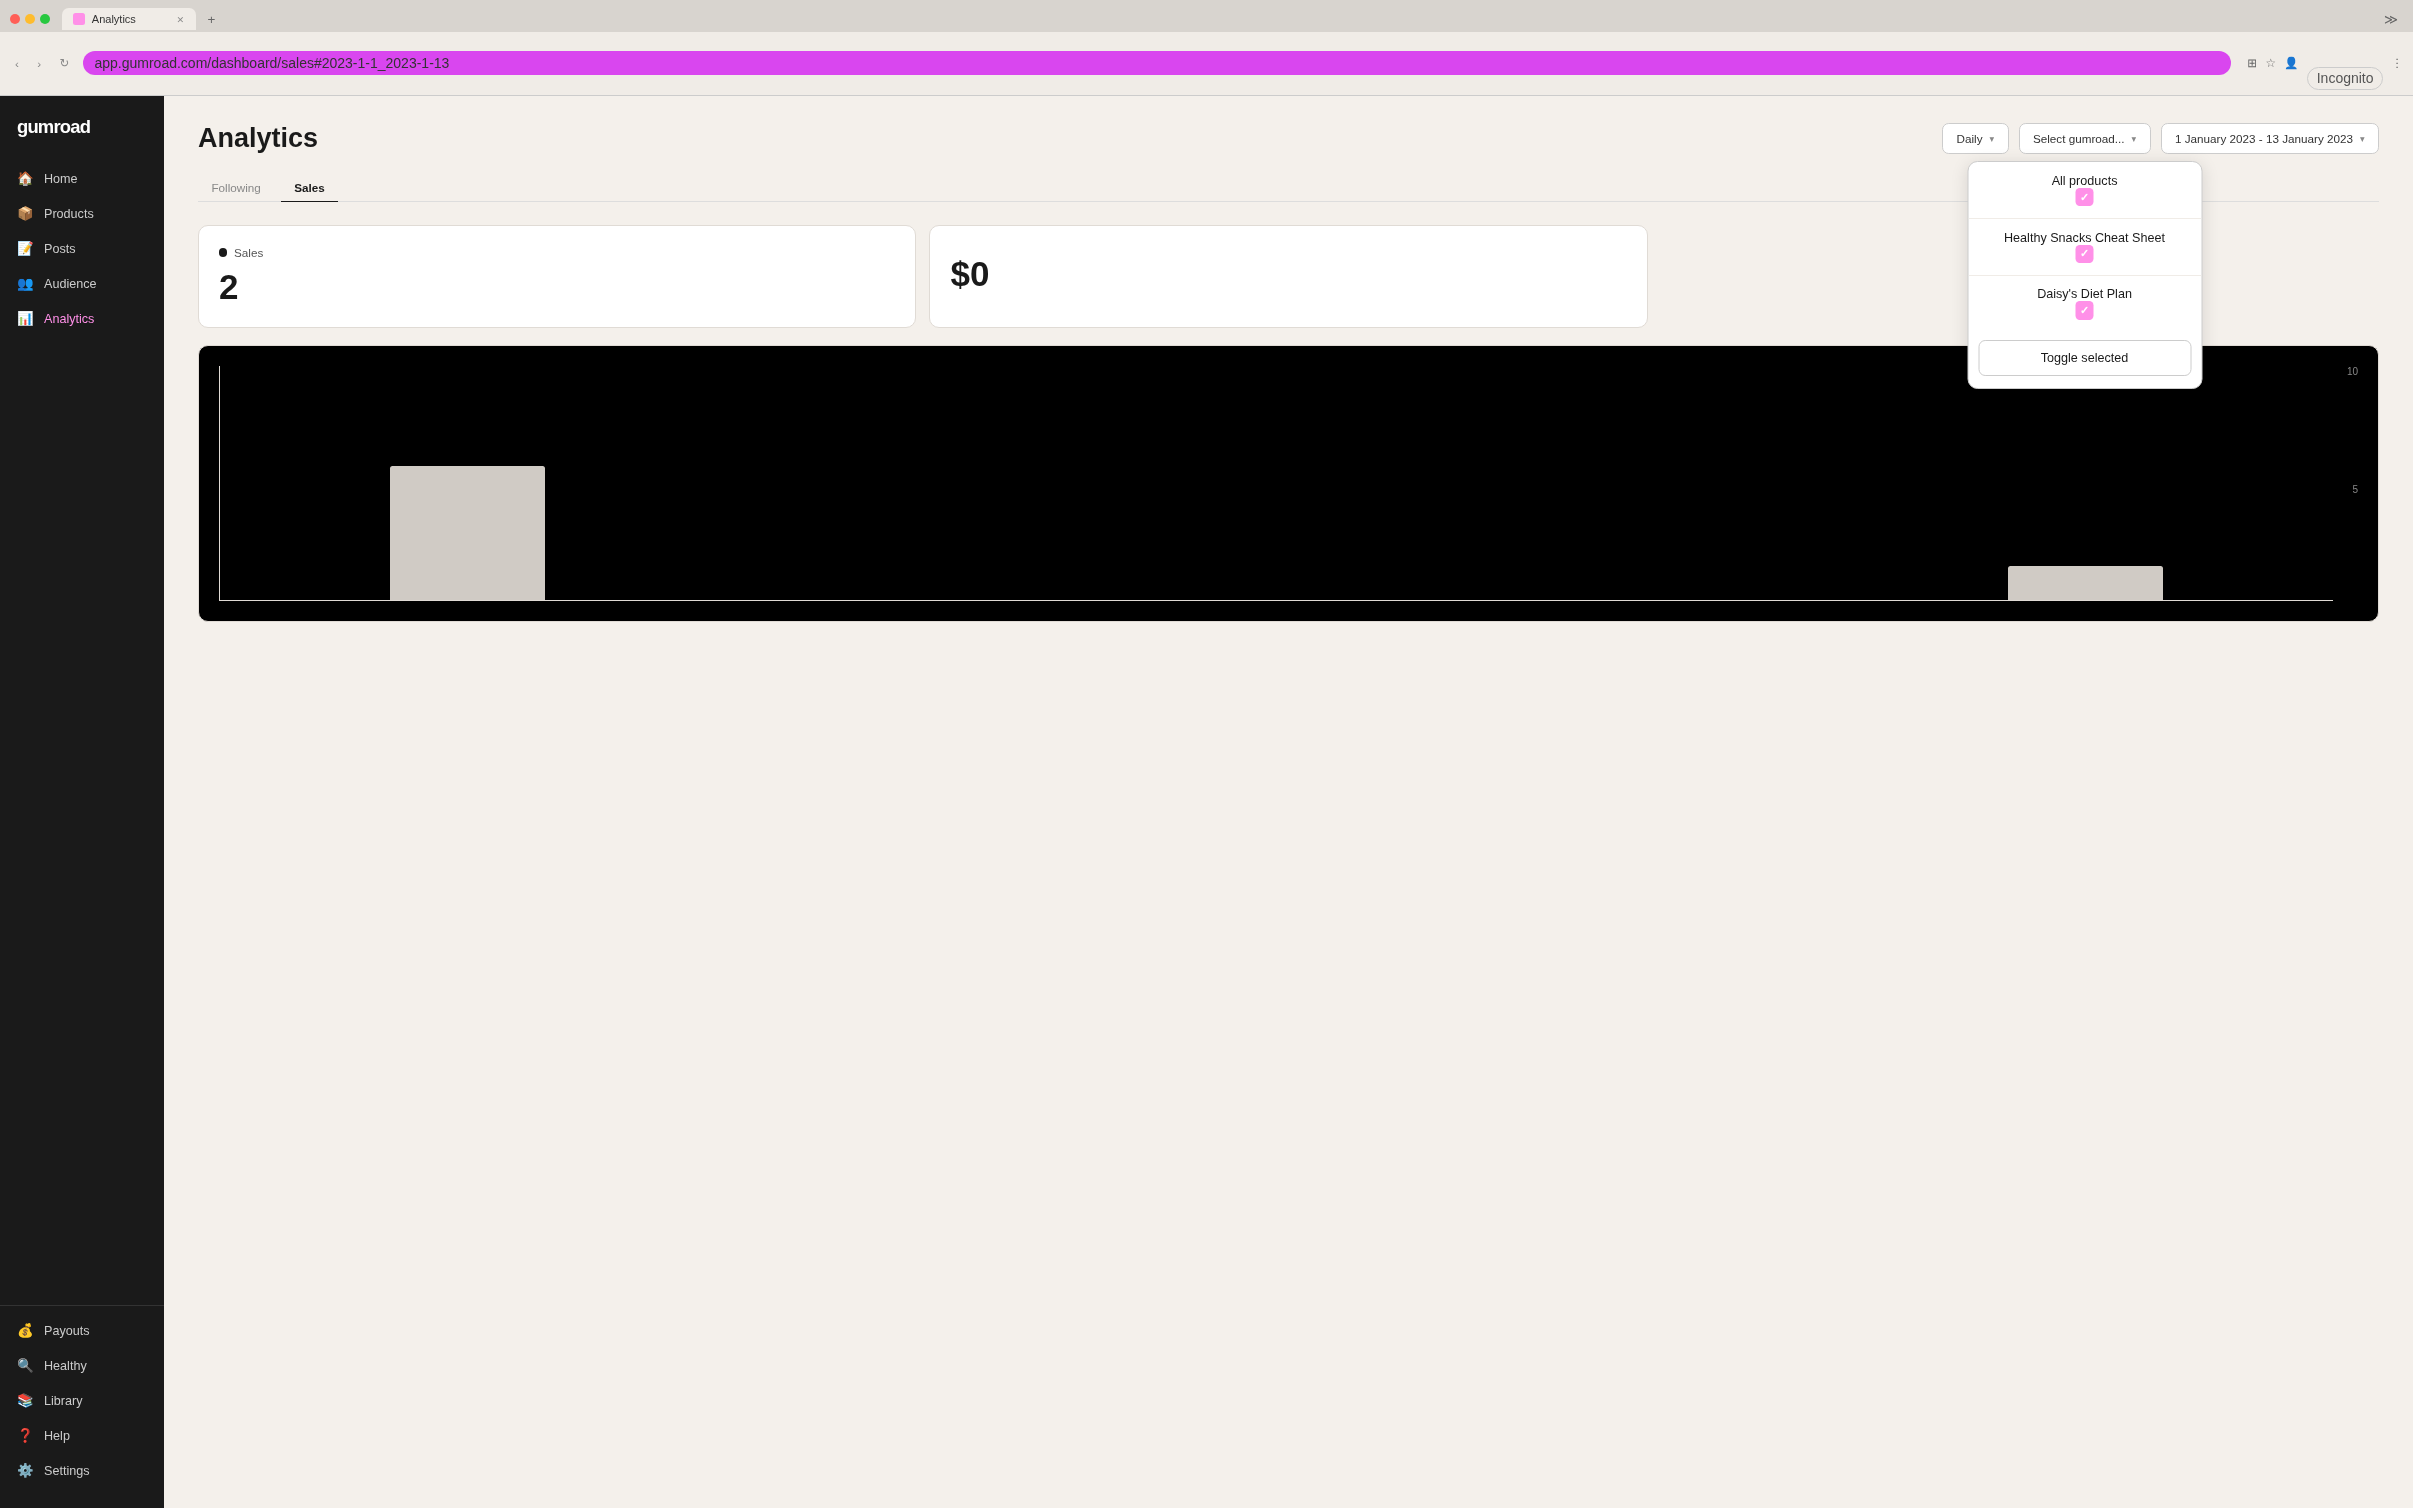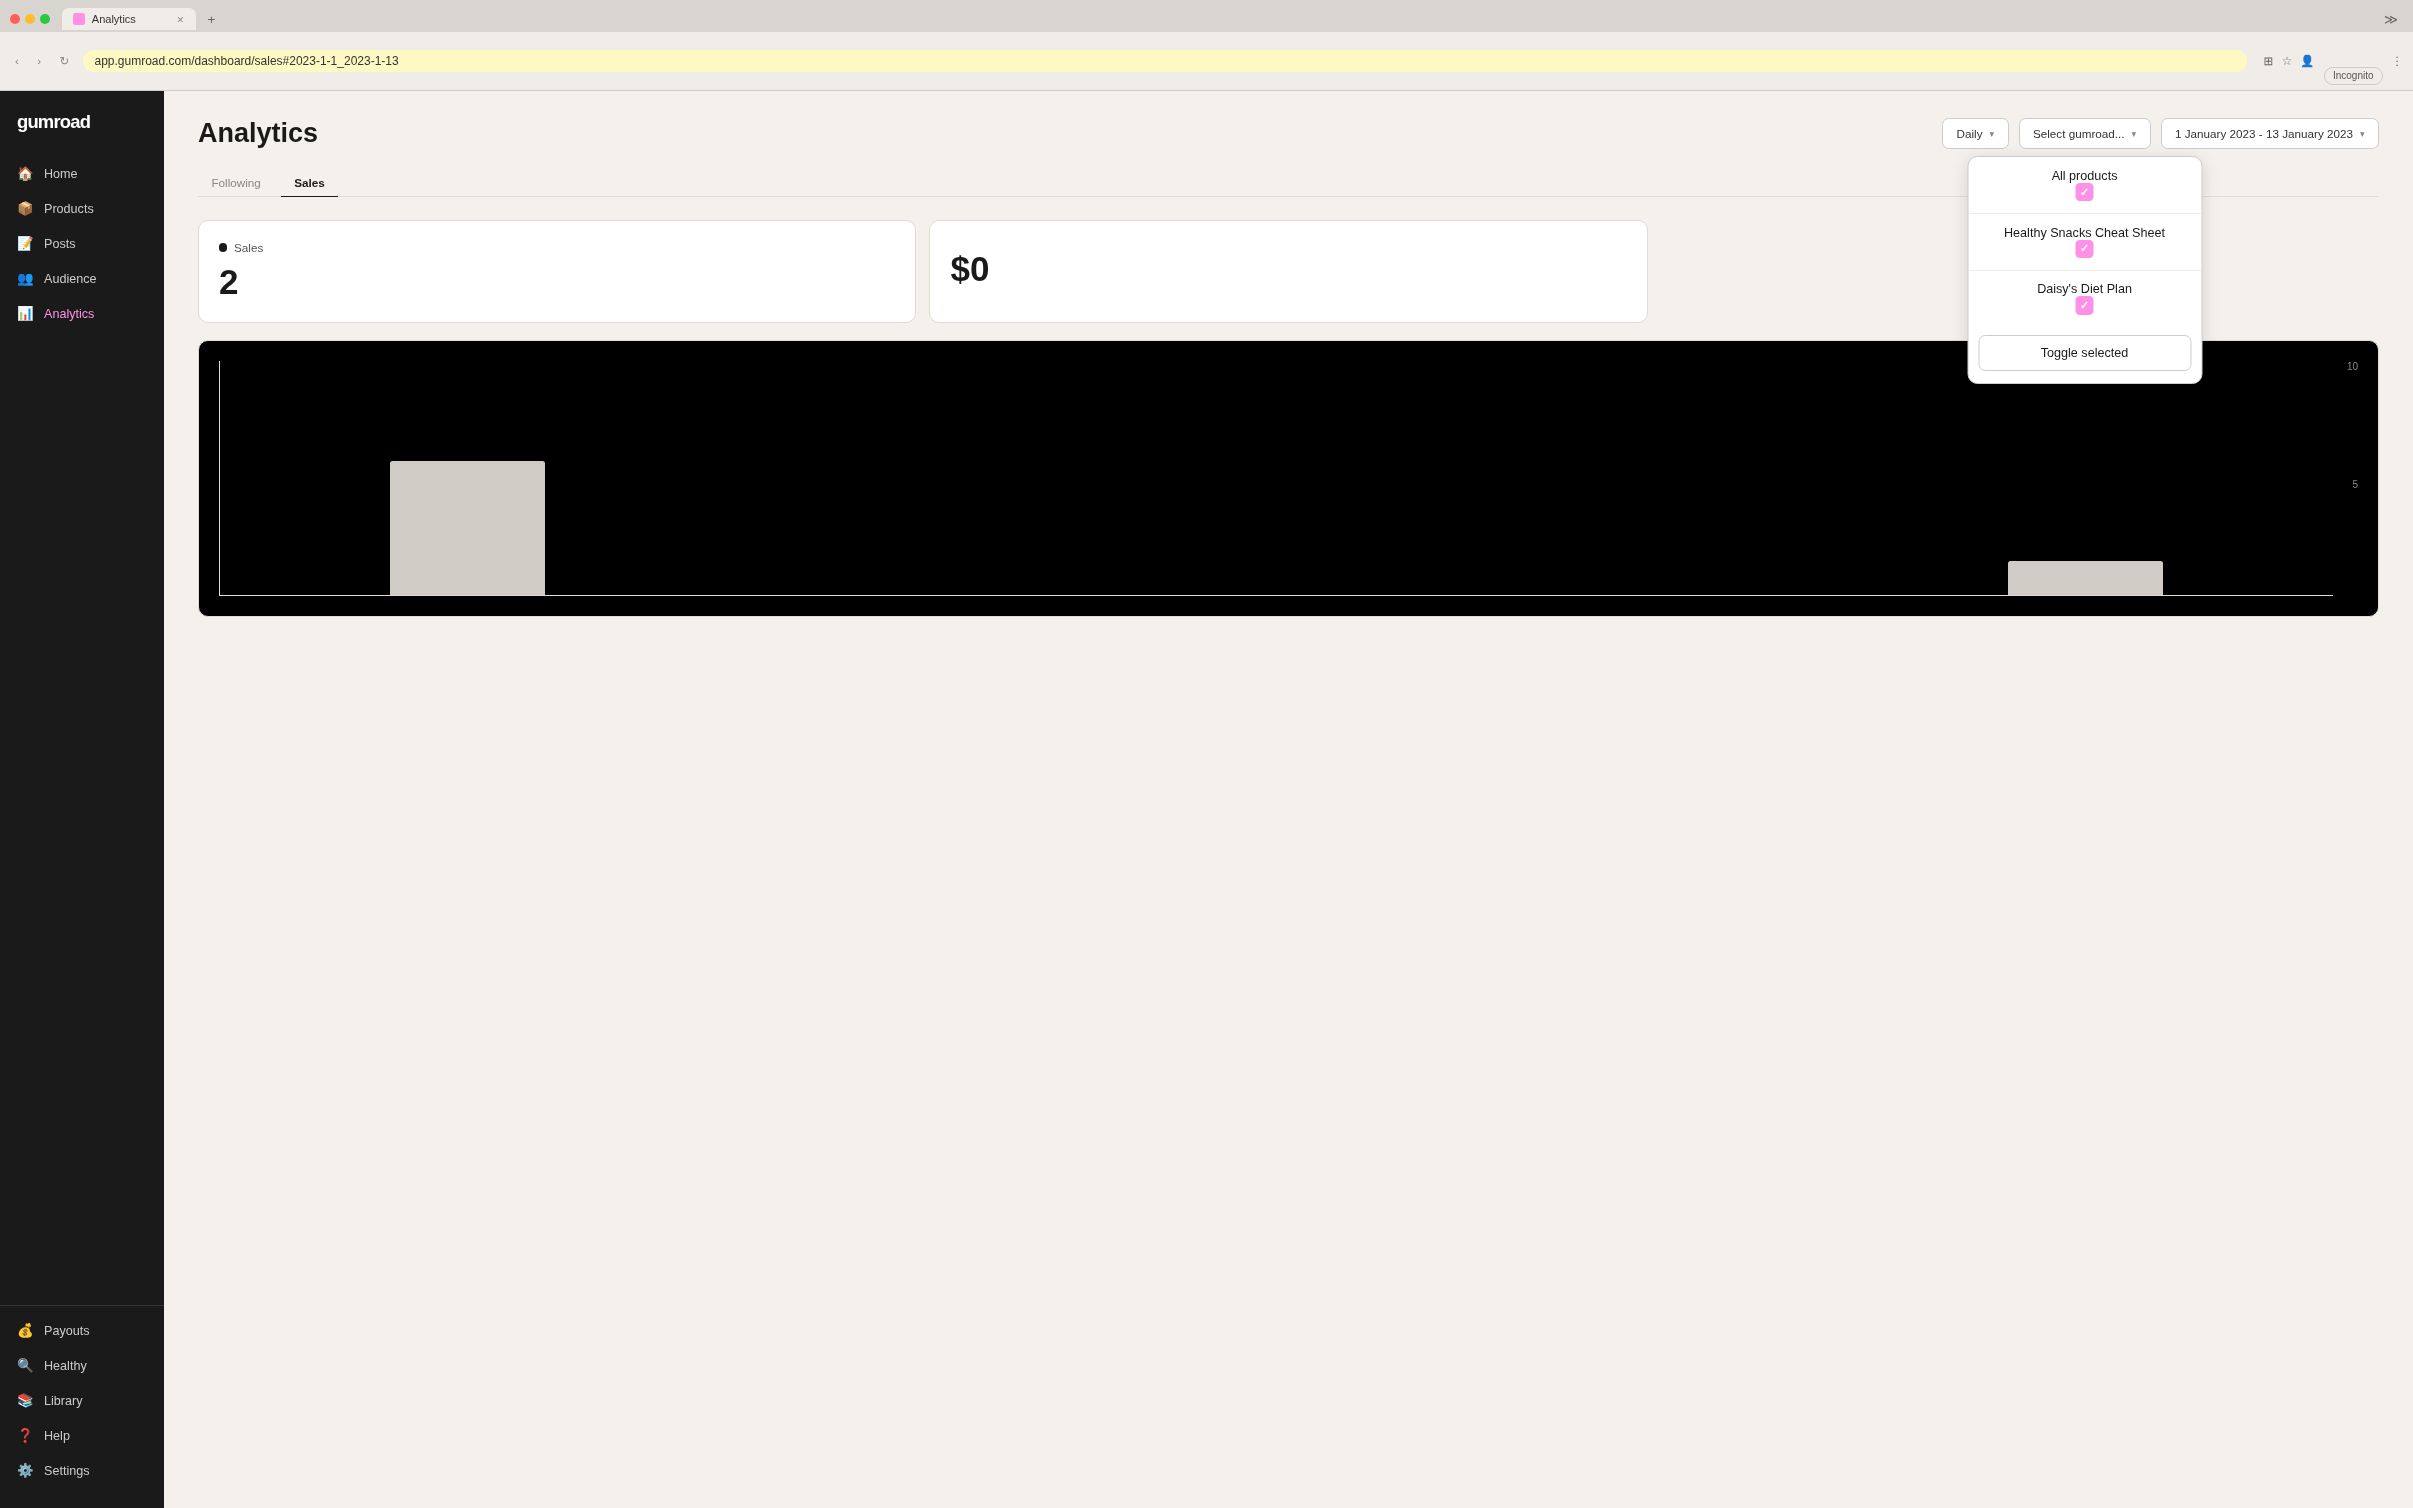--- a/index.html
+++ b/index.html
@@ -49,28 +49,28 @@
     }
     .tab-new { padding: 5px 8.4px; color: #666; font-size: 13.4px; cursor: pointer; }
     .tab-more { margin-left: auto; padding: 5px; color: #666; }
 
     .address-bar {
       display: flex; align-items: center; gap: 8.4px;
       padding: 5px 10px; background: #f0ece7;
     }
     .nav-btn { background: none; border: none; color: #888; font-size: 11.7px; cursor: pointer; padding: 3.4px 5px; }
     .address-input {
-      flex: 1; background: #fef9c3; border: none; border-radius: 17px;
-      padding: 4.2px 11.7px; font-size: 12px; color: #333; outline: none;
+      flex: 1; background: #d946ef; border: none; border-radius: 17px;
+      padding: 4.2px 11.7px; font-size: 14px; color: #333; outline: none;
     }
     .browser-icons { display: flex; gap: 8.4px; align-items: center; margin-left: 8.4px; }
     .browser-icon { color: #666; font-size: 11.7px; cursor: pointer; }
     .incognito-badge {
       background: none; border: 0.8px solid #ccc; border-radius: 17px;
-      padding: 2.5px 8.4px; font-size: 10px; color: #555; cursor: pointer; margin-top: 30px;
+      padding: 2.5px 8.4px; font-size: 14px; color: #555; cursor: pointer; margin-top: 30px;
     }
 
     
     .app {
       display: flex;
       flex: 1;
       overflow: hidden;
     }
 
     

